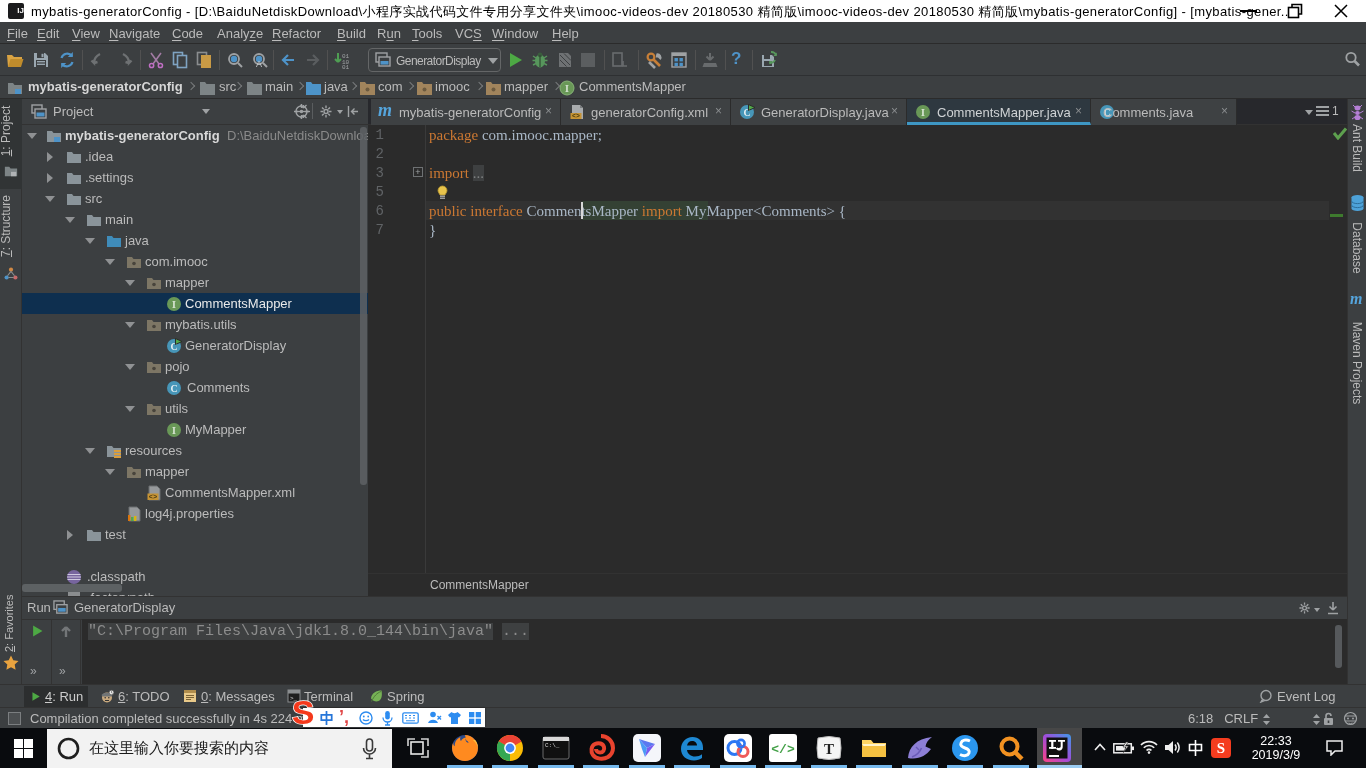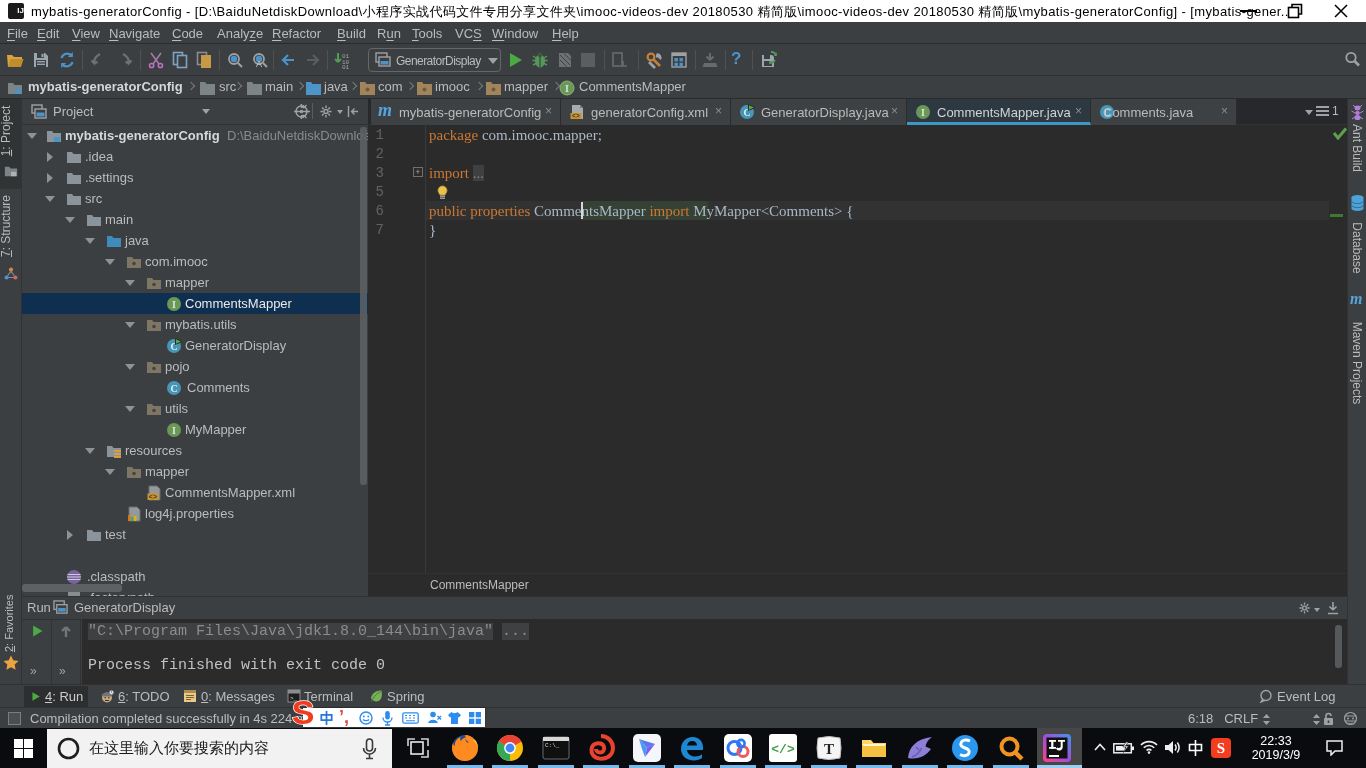--- a/index.html
+++ b/index.html
@@ -545,21 +545,21 @@
     <div class="lnum" style="left:0px;top:123px">7</div>
     <div id="gutter-line"></div>
     <div class="abs" style="left:45px;top:68px;width:10px;height:10px;border:1px solid #6e7173;background:#2b2b2b;color:#9fa2a4;font-size:9px;line-height:9px;text-align:center">+</div>
     <div class="code" style="left:61px;top:28px"><span class="kw">package</span> com.imooc.mapper;</div>
     <div class="code" style="left:61px;top:66px"><span class="kw">import</span> <span style="background:#3e4041;color:#7e8081">...</span></div>
     <svg class="abs" style="left:68px;top:86px" width="13" height="15" viewBox="0 0 13 15">
         <path d="M6.5 1 a4.5 4.5 0 0 1 4.5 4.5 c0 2-1.5 3-2 4.5 h-5 c-.5-1.5-2-2.5-2-4.5 A4.5 4.5 0 0 1 6.5 1 z" fill="#e8c34c" stroke="#b5952e" stroke-width=".8"></path>
         <rect x="4" y="10.5" width="5" height="1.5" fill="#9b9b9b"></rect>
         <rect x="4" y="12.5" width="5" height="1.5" fill="#9b9b9b"></rect>
       </svg>
-    <div class="code" style="left:61px;top:104px"><span class="kw">public properties</span> CommentsMapper <span class="kw">import</span> MyMapper&lt;Comments&gt; {</div>
+    <div class="code" style="left:61px;top:104px"><span class="kw">public interface</span> CommentsMapper <span class="kw">import</span> MyMapper&lt;Comments&gt; {</div>
     <div class="abs" style="left:213px;top:103px;width:1.5px;height:17px;background:#d8d8d8"></div>
     <div class="code" style="left:61px;top:123px">}</div>
     <svg class="abs" style="left:965px;top:28px" width="14" height="13" viewBox="0 0 14 13">
         <path d="M1 6 L5 11 L13 1.5" fill="none" stroke="#5da04e" stroke-width="3"></path>
       </svg>
     <div class="abs" style="left:962px;top:115px;width:13px;height:3px;background:#3e7a2e"></div>
   </div>
   <div id="breadcrumbs">
       <span style="position:absolute;left:62px;top:4px">CommentsMapper</span>
     </div>
@@ -605,21 +605,20 @@
     <svg class="abs" style="left:8px;top:4px" width="14" height="14" viewBox="0 0 18 18">
         <path d="M4 2 L16 9 L4 16 z" fill="#4da944"></path>
       </svg>
     <svg class="abs" style="left:37px;top:4px" width="14" height="14" viewBox="0 0 14 14">
         <path d="M7 13 V3 M7 3 L3 7 M7 3 L11 7" stroke="#737678" stroke-width="2.4" fill="none"></path>
       </svg>
     <div class="abs" style="left:8px;top:44px;color:#9fa2a4;font-size:12px">»</div>
     <div class="abs" style="left:37px;top:44px;color:#9fa2a4;font-size:12px">»</div>
   </div>
   <div class="conline" style="left:66px;top:26px"><span style="background:#3e4041;color:#8c8c8c">"C:\Program Files\Java\jdk1.8.0_144\bin\java"</span> <span style="background:#3e4041;color:#8c8c8c">...</span></div>
-  <div class="conline" style="left:66px;top:60px;color:#c1c1c1">Process finished with exit code 0</div>
   <div class="abs" style="left:1313px;top:28px;width:7px;height:43px;background:rgba(94,98,101,0.85);border-radius:3px"></div>
 </div>
 <div class="abs" id="twbar">
   <div class="abs" style="left:24px;top:1px;width:64px;height:21px;background:#2c2e2f"></div>
   <svg class="abs" style="left:30px;top:6px" width="11" height="11" viewBox="0 0 18 18">
       <path d="M4 2 L16 9 L4 16 z" fill="#4da944"></path>
     </svg>
   <span class="abs" style="left:45px;top:4px;color:#ccc"><u>4</u>: Run</span>
   <svg class="abs" style="left:100px;top:4px" width="14" height="14" viewBox="0 0 14 14">
       <circle cx="7" cy="8.5" r="5" fill="#c9a97e"></circle>

